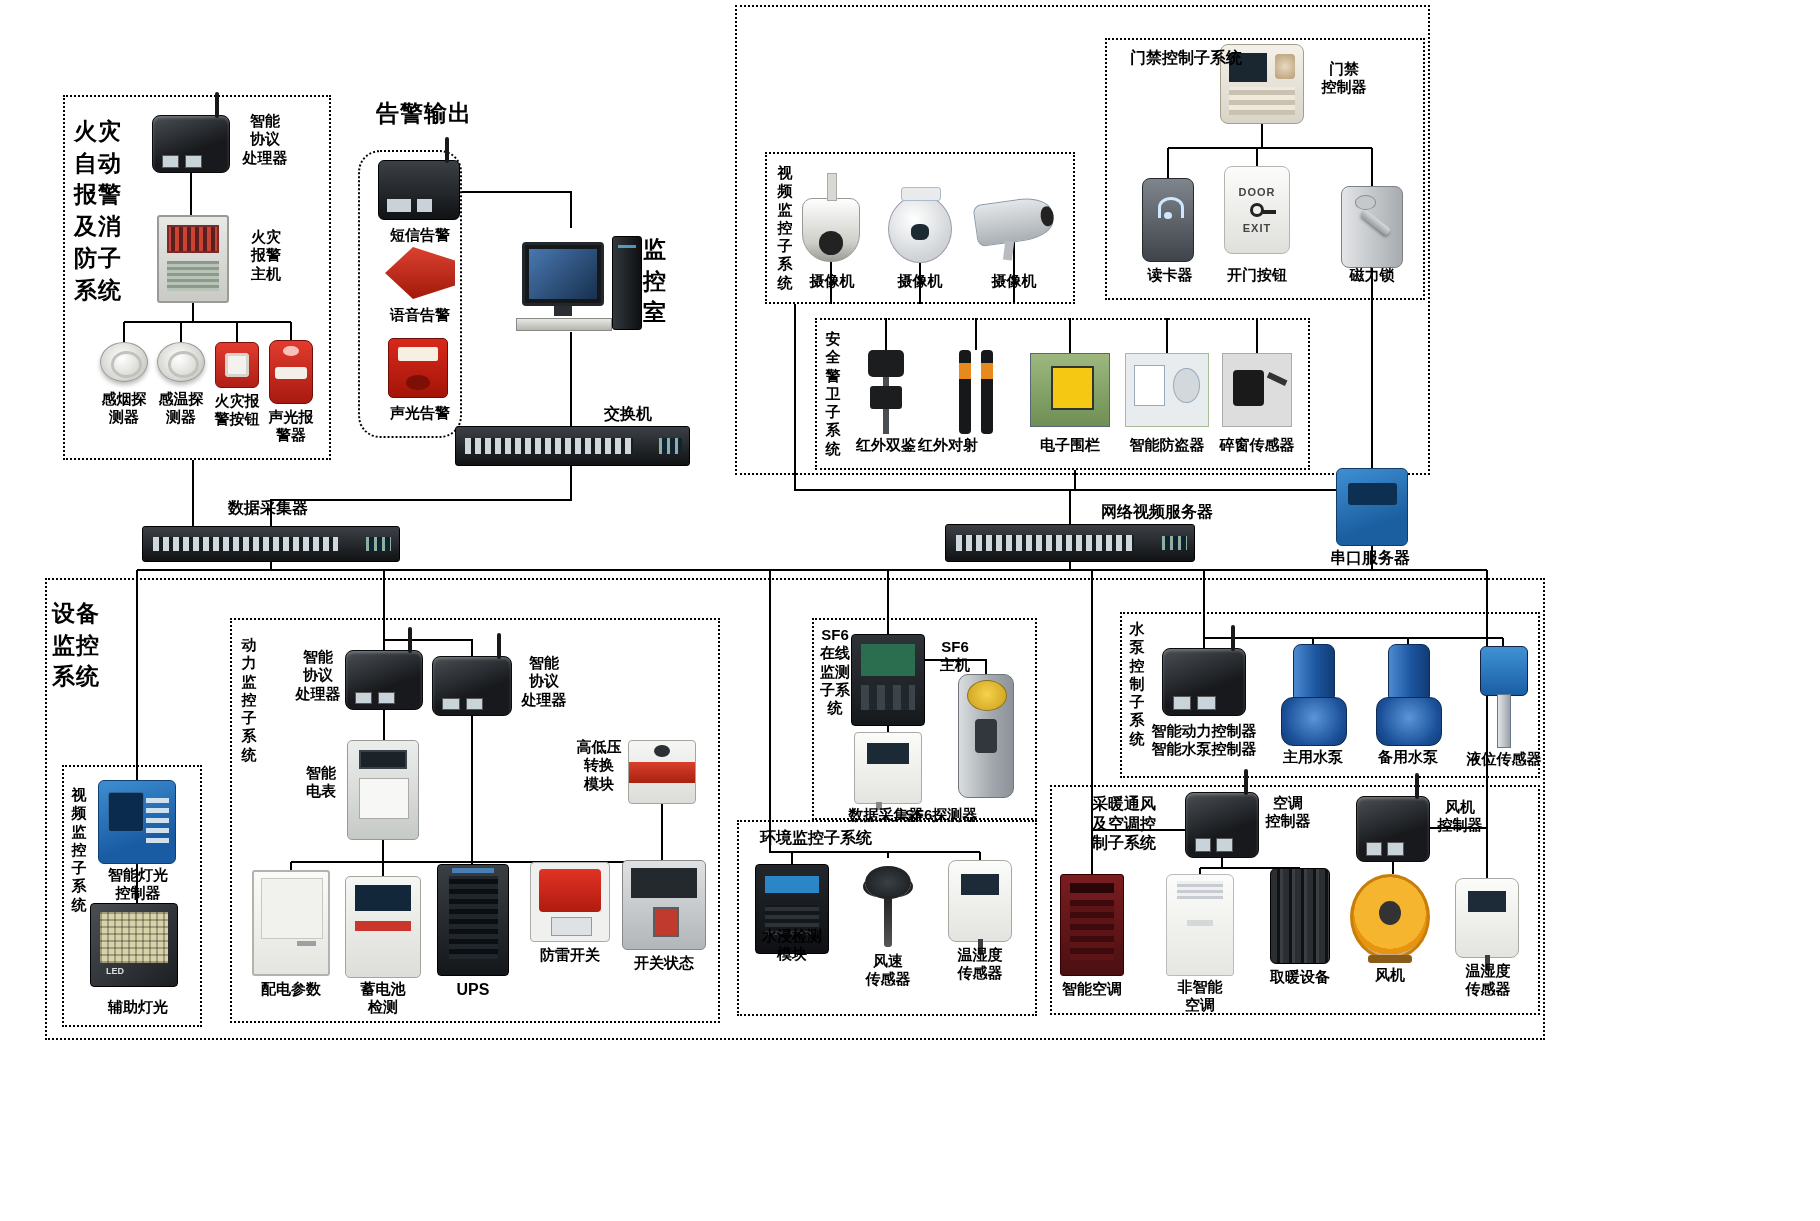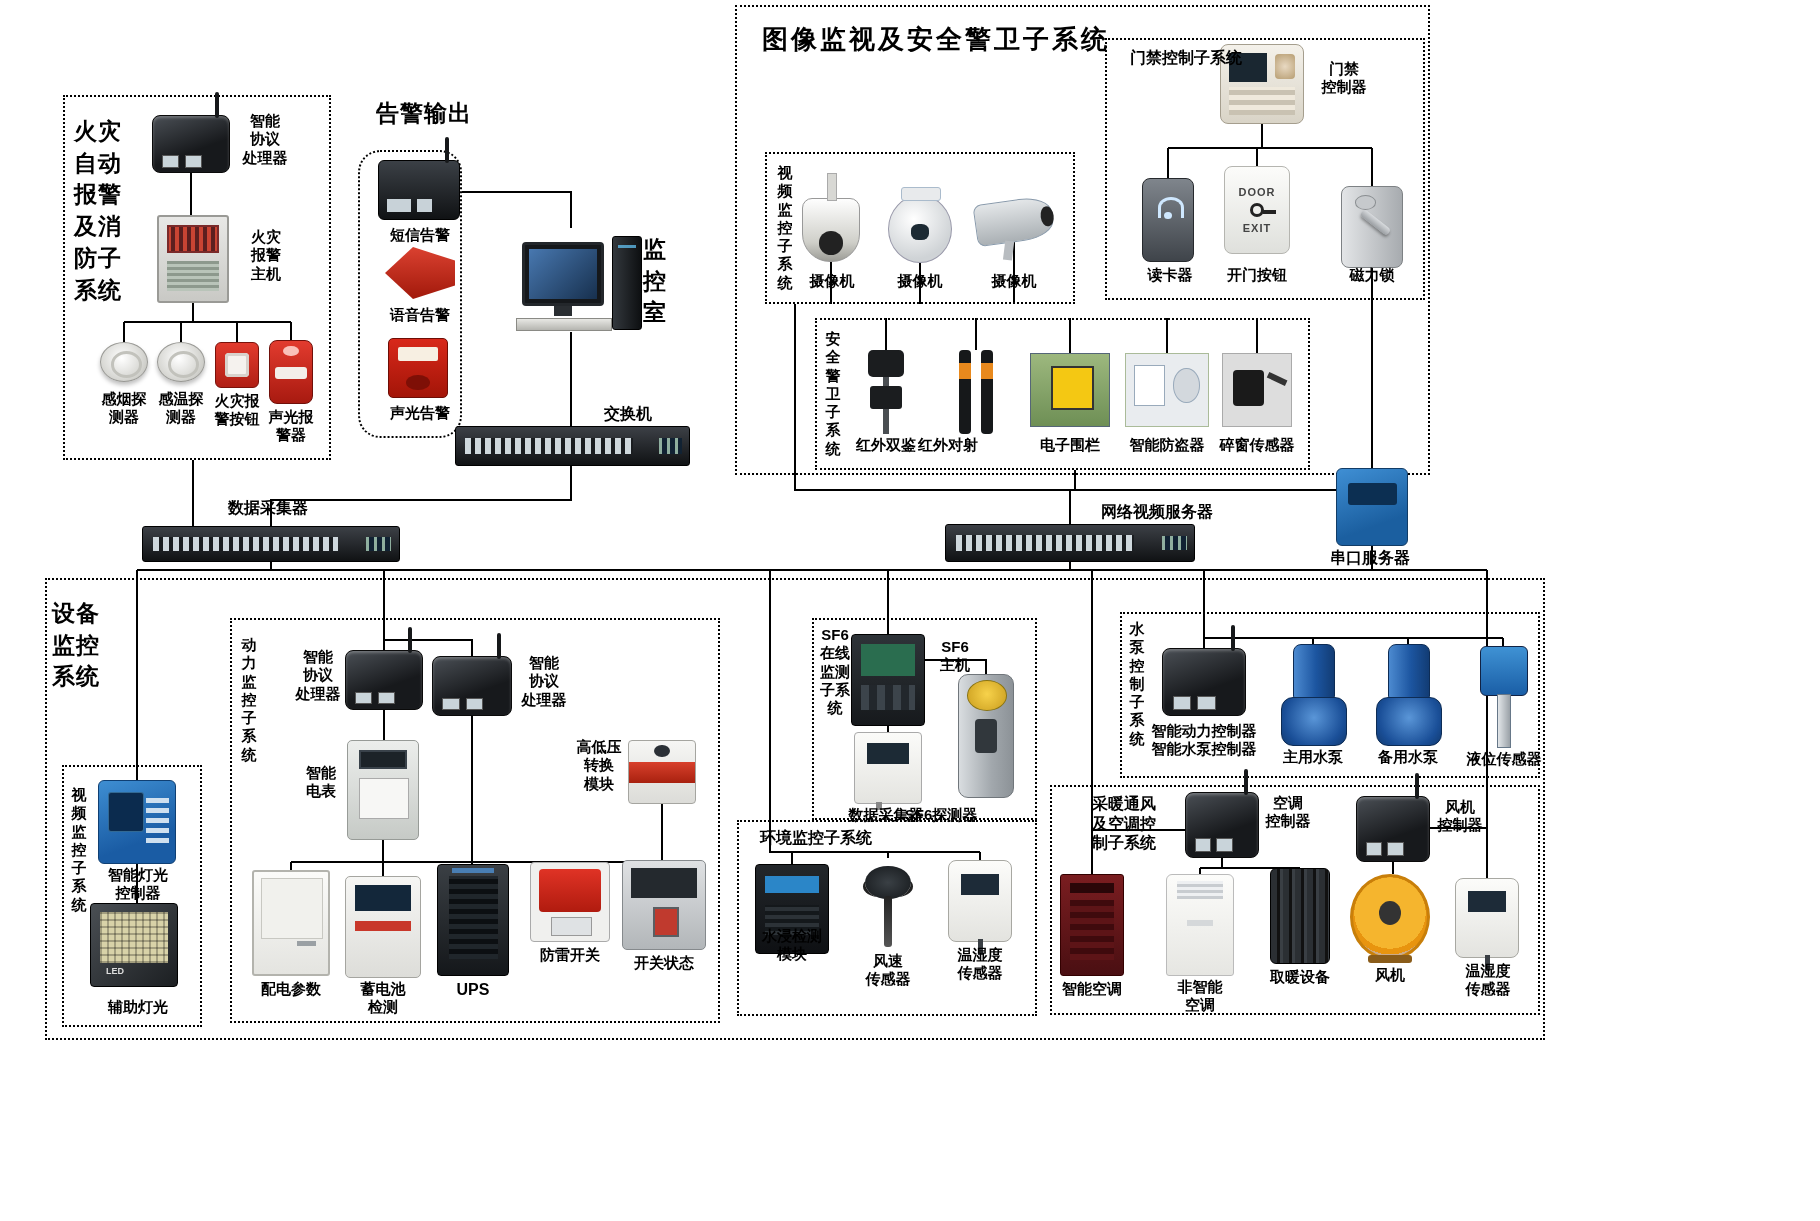--- a/index.html
+++ b/index.html
@@ -220,21 +220,20 @@
 室</div>
   <div class="dv d-switch" style="left:455px;top:426px;width:235px;height:40px"></div>
   <div class="lb s16" style="left:596px;top:404px;width:64px">交换机</div>
   <div class="dv d-switch" style="left:142px;top:526px;width:258px;height:36px"></div>
   <div class="lb s16" style="left:218px;top:498px;width:100px">数据采集器</div>
   <div class="dv d-switch" style="left:945px;top:524px;width:250px;height:38px"></div>
   <div class="lb s16" style="left:1092px;top:502px;width:130px">网络视频服务器</div>
   <div class="dv d-blue" style="left:1336px;top:468px;width:72px;height:78px"></div>
   <div class="lb s16" style="left:1322px;top:548px;width:96px">串口服务器</div>
 
-  <div class="lb t26" style="left:762px;top:24px;width:420px">图像监视及安全警卫子系统</div>
   <div class="lb" style="left:774px;top:164px;width:22px">视
 频
 监
 控
 子
 系
 统</div>
   <div class="dv d-domecam" style="left:802px;top:198px;width:58px;height:64px"></div>
   <div class="lb" style="left:800px;top:272px;width:64px">摄像机</div>
   <div class="dv d-ptzcam" style="left:888px;top:195px;width:64px;height:68px"></div>

